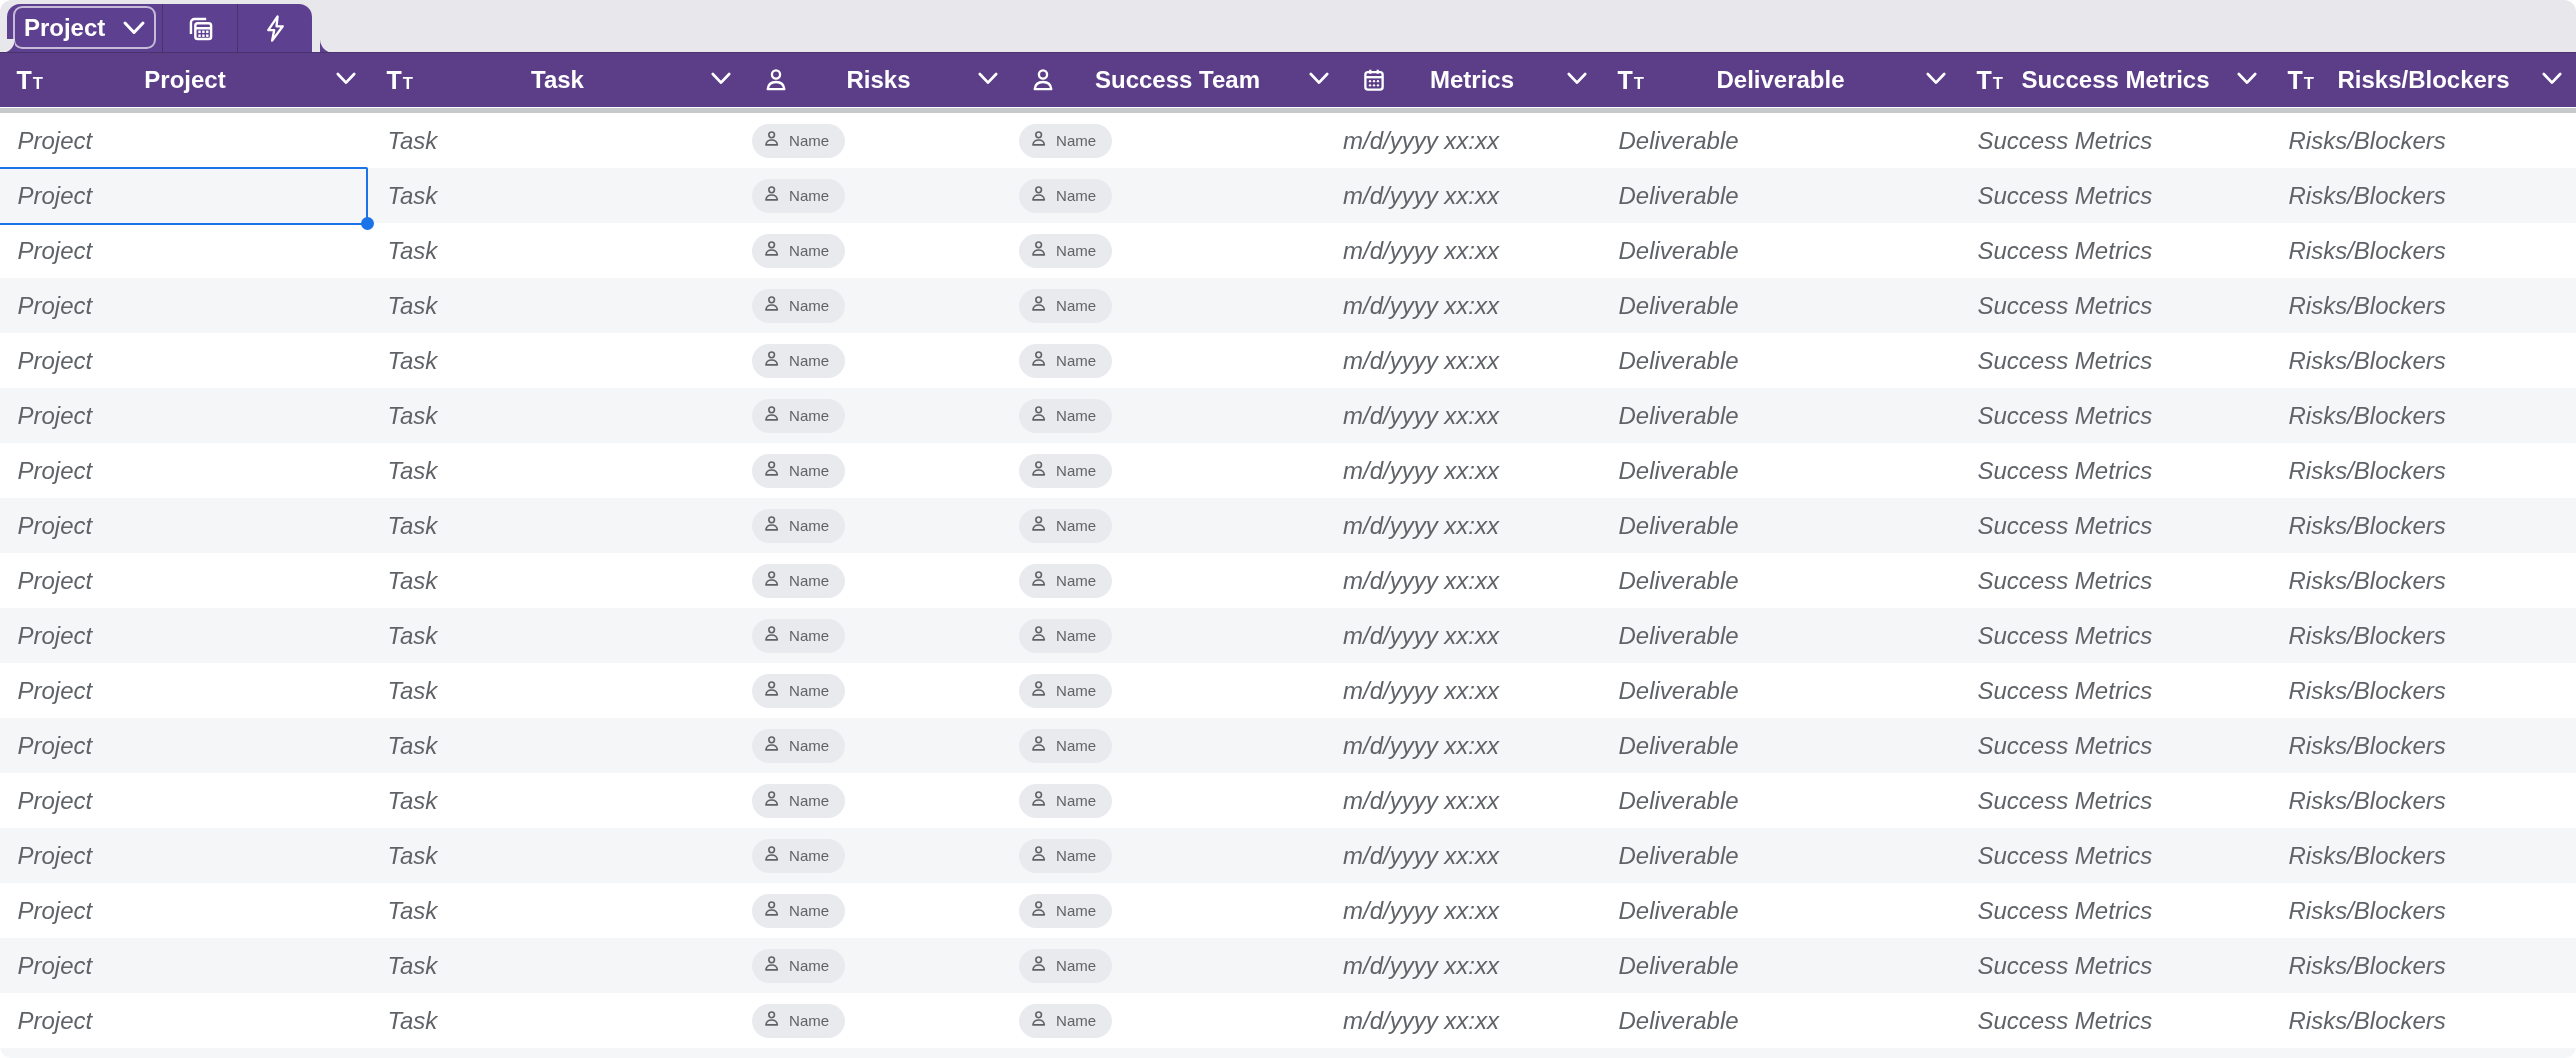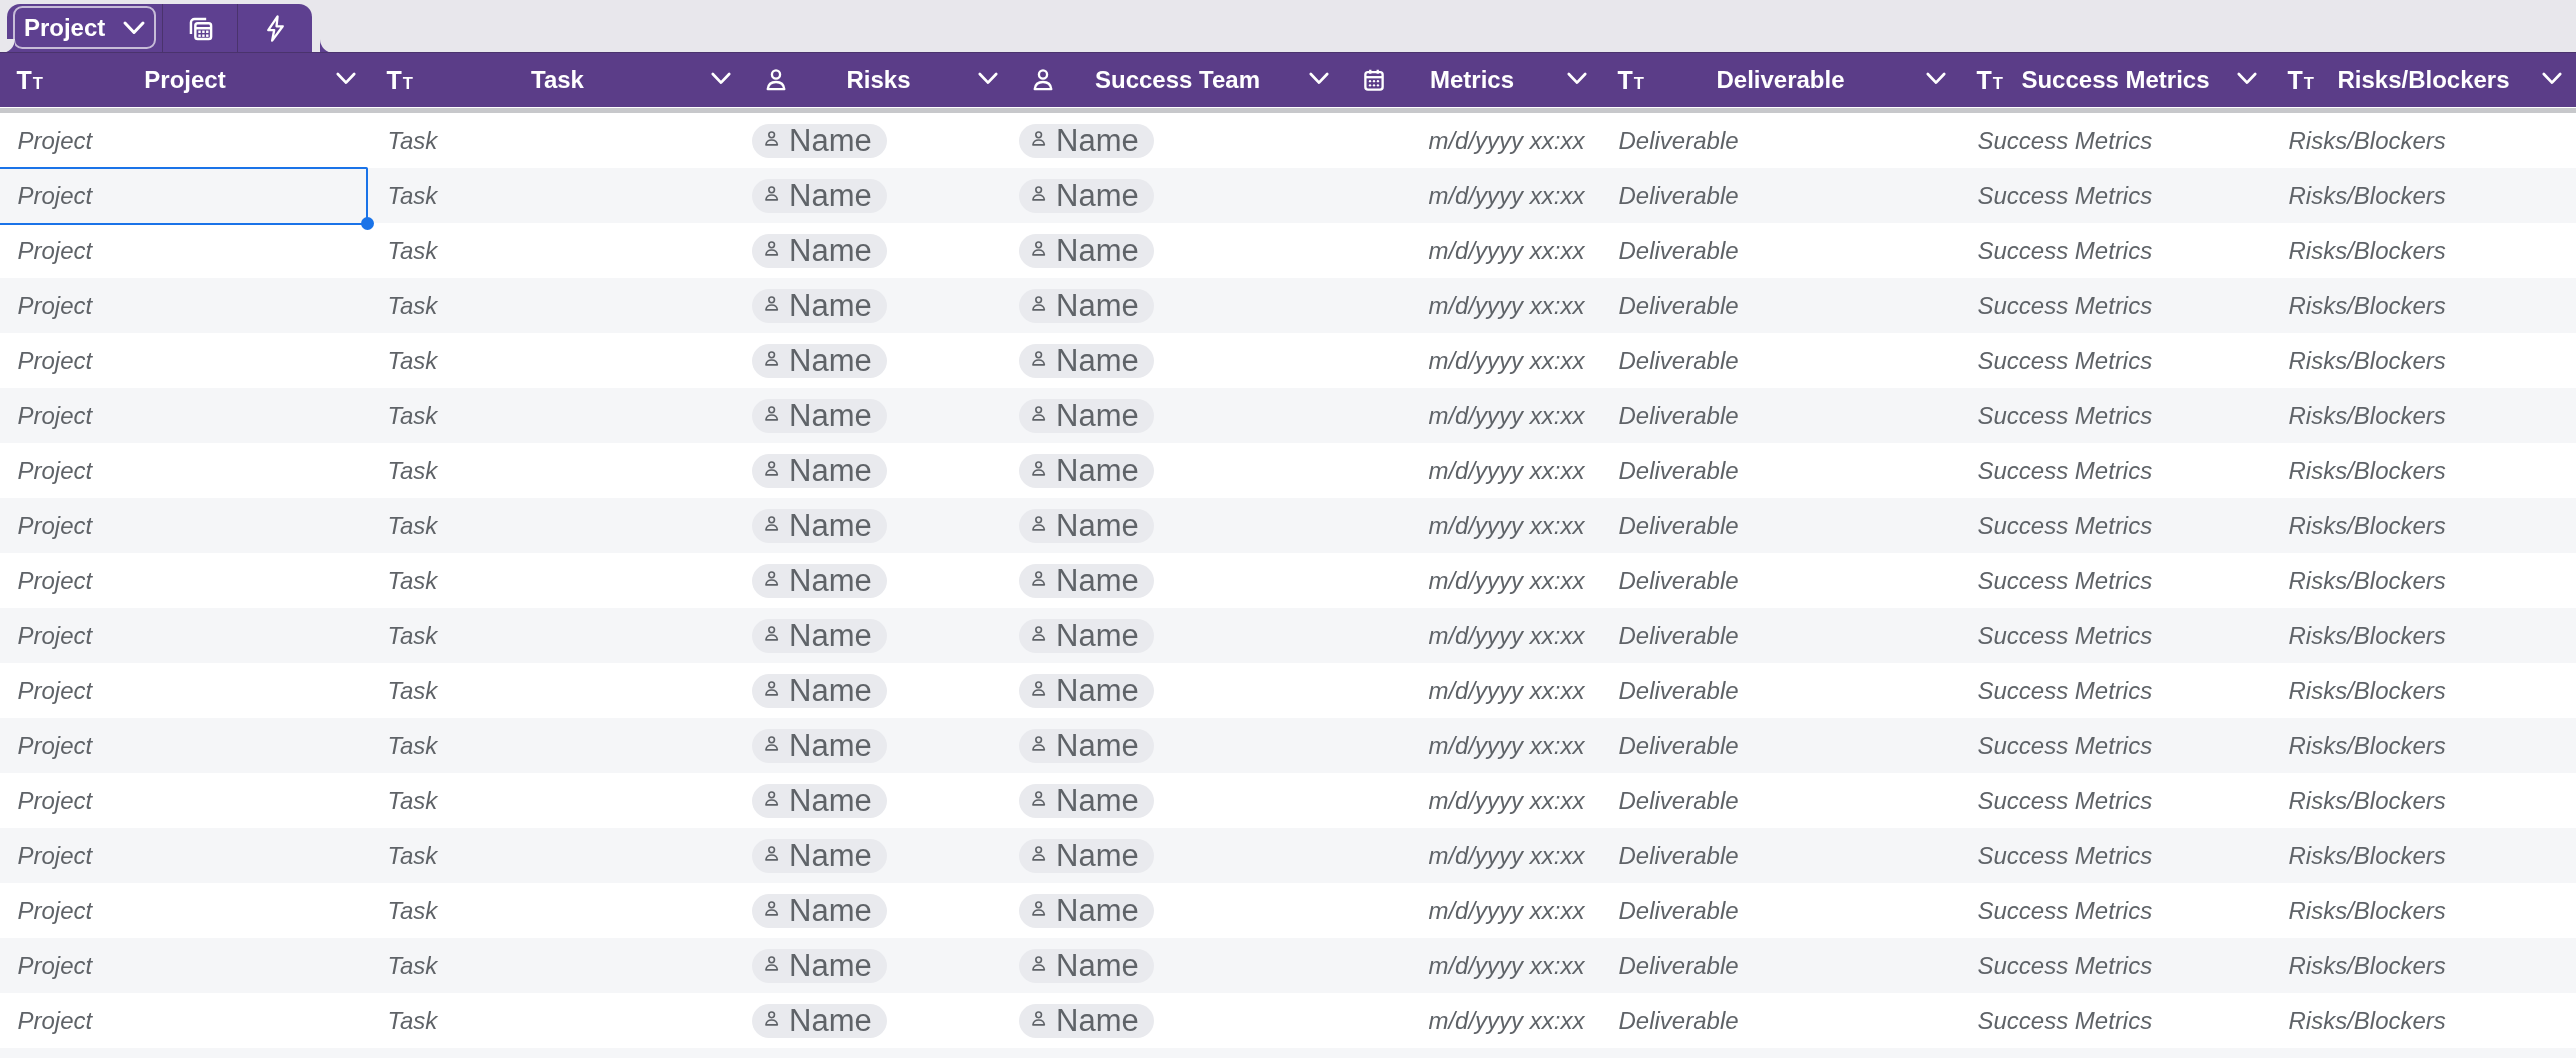--- a/index.html
+++ b/index.html
@@ -4,21 +4,21 @@
 <style>
   :root{
     --tab_purple:#5e4090; --tab_divider:#4a336d; --header_purple:#5b3d88;
     --header_top_line:#4a336d; --topbar_gray:#e8e7ec; --header_shadow:#c7c8cb;
     --row_white:#ffffff; --row_gray:#f5f6f8; --text_gray:#5f6368;
     --chip_bg:#e9eaee; --chip_text:#5f6368; --selection_blue:#1a73e8; --header_text:#ffffff;
   }
   *{margin:0;padding:0;box-sizing:border-box;}
   html,body{width:2576px;height:1058px;}
   body{font-family:"Liberation Sans","DejaVu Sans",sans-serif;}
-  .app{position:relative;width:2576px;height:1058px;overflow:hidden;background:var(--row_white);}
+  .app{position:relative;width:2576px;height:1058px;overflow:hidden;background:var(--row_white);border-radius:12px;}
 
   
   .topbar{position:absolute;left:0;top:0;width:2576px;height:52px;background:var(--topbar_gray);}
   .tab-group{position:absolute;left:7.4px;top:3.7px;height:49px;width:305px;background:var(--tab_purple);
     border-radius:13px 13px 0 0;display:flex;}
   .tab{position:relative;height:100%;display:flex;align-items:center;justify-content:center;cursor:pointer;}
   .tab-sheet{width:155px;}
   .tab-icon1{width:75px;border-left:1.8px solid var(--tab_divider);}
   .tab-icon2{width:75px;border-left:1.8px solid var(--tab_divider);}
   .tab-ring{position:absolute;left:5.5px;top:2.8px;right:6.4px;bottom:3.7px;border:2.3px solid rgba(255,255,255,.65);
@@ -44,25 +44,25 @@
   .header-shadow{position:absolute;left:0;top:108px;width:2576px;height:5.5px;background:var(--header_shadow);}
 
   
   .rows{position:absolute;left:0;top:113px;width:2576px;height:945px;background:var(--row_gray);}
   .row{display:flex;width:2576px;height:55px;}
   .row.odd{background:var(--row_white);}
   .row.even{background:var(--row_gray);}
   .cell{flex:0 0 auto;height:100%;display:flex;align-items:center;overflow:hidden;}
   .cell .ph{font-style:italic;color:var(--text_gray);font-size:24px;white-space:nowrap;}
   .cell.text{padding-left:17.5px;}
-  .cell.date{justify-content:flex-end;padding-right:16.6px;}
+  .cell.date{justify-content:flex-start;padding-right:16.6px;}
   .cell.chip-cell{padding-left:7.4px;}
   .chip{display:flex;align-items:center;height:34px;padding:0 15.6px 0 10px;background:var(--chip_bg);
     border-radius:17.5px;}
-  .chip .chip-label{color:var(--chip_text);font-size:31px;margin-left:7.4px;white-space:nowrap;}
+  .chip .chip-label{color:var(--chip_text);font-size:15px;margin-left:7.4px;white-space:nowrap;}
 
   
   .selection{position:absolute;border:2.8px solid var(--selection_blue);border-radius:1.8px;pointer-events:none;}
   .fill-handle{position:absolute;right:-7.4px;bottom:-7.4px;width:13px;height:13px;border-radius:50%;
     background:var(--selection_blue);pointer-events:auto;cursor:crosshair;}
 </style>
 </head>
 <body>
 
 <div class="app">

